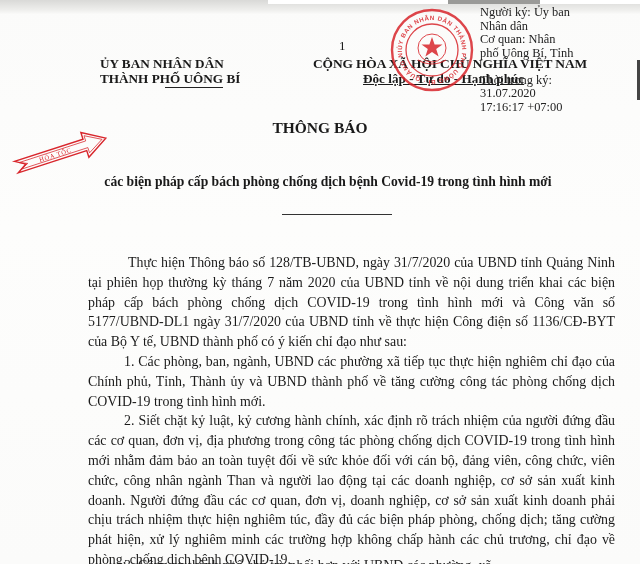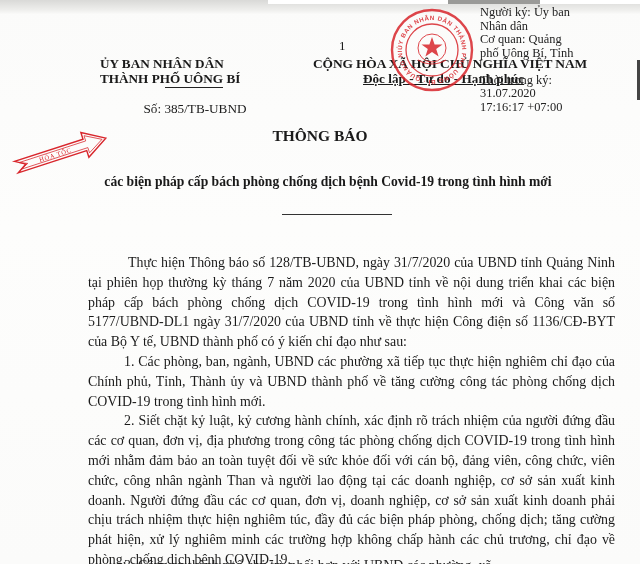--- a/index.html
+++ b/index.html
@@ -49,21 +49,21 @@
 
   
   .esign { left: 480px; top: 6px; font-family: "Liberation Serif", serif; font-size: 12.4px; line-height: 13.5px; color: #222; white-space: normal; width: 140px; }
   .esign div { white-space: nowrap; }
 
   
   .hoatoc { position: absolute; left: 8px; top: 122px; width: 110px; height: 60px; }
 
   
   .title { left: 0; width: 640px; text-align: center; font-weight: bold; }
-  .t-main { top: 127px; font-size: 15.5px; text-align: center; }
+  .t-main { top: 119px; font-size: 15.5px; text-align: center; }
   .t-sub1 { top: 155px; font-size: 13.6px; }
   .t-sub2 { top: 174px; font-size: 13.6px; margin-left: 8px; }
   .t-sub3 { top: 193px; font-size: 13.6px; }
   .title-rule { left: 282px; top: 214px; width: 110px; height: 1px; background: #333; }
 
   
   .body-text {
     position: absolute; left: 88px; top: 253px; width: 527px;
     font-size: 13.9px; line-height: 19.8px; text-align: justify;
   }
@@ -83,21 +83,20 @@
     <div class="dark-tab"></div>
     <div class="white-tab2"></div>
   </div>
   <div class="right-edge"></div>
 
   <div class="abs org-block">
     <div>ỦY BAN NHÂN DÂN</div>
     <div>THÀNH PHỐ UÔNG BÍ</div>
   </div>
   <div class="abs org-underline"></div>
-  <div class="abs doc-number">Số: 385/TB-UBND</div>
 
   <div class="abs page-num">1</div>
   <div class="abs nation">CỘNG HÒA XÃ HỘI CHỦ NGHĨA VIỆT NAM</div>
   <div class="abs motto">Độc lập - Tự do - Hạnh phúc</div>
 
   <svg class="stamp" viewBox="0 0 84 84">
     <defs>
       <path id="sealArc" d="M 12 42 A 30 30 0 1 1 72 42 A 30 30 0 1 1 12 42"></path>
     </defs>
     <circle cx="42" cy="42" r="40" fill="none" stroke="#d8262c" stroke-width="2.4"></circle>
@@ -106,21 +105,21 @@
       <textPath href="#sealArc">ỦY BAN NHÂN DÂN THÀNH PHỐ UÔNG BÍ · QUẢNG NINH ·</textPath>
     </text>
     <circle cx="42" cy="40" r="14" fill="none" stroke="#d8262c" stroke-width="1"></circle>
     <polygon points="42,29 44.6,36.5 52.5,36.5 46.2,41 48.6,48.5 42,44 35.4,48.5 37.8,41 31.5,36.5 39.4,36.5" fill="#d8262c"></polygon>
     <path d="M28 52 Q42 60 56 52" fill="none" stroke="#d8262c" stroke-width="1.2"></path>
   </svg>
 
   <div class="abs esign">
     <div>Người ký: Ủy ban</div>
     <div>Nhân dân</div>
-    <div>Cơ quan: Quảng</div>
+    <div>Cơ quan: Nhân</div>
     <div>phố Uông Bí, Tỉnh</div>
     <div style="visibility:hidden">Quảng Ninh</div>
     <div>Thời trong ký:</div>
     <div>31.07.2020</div>
     <div>17:16:17 +07:00</div>
   </div>
 
   <svg class="hoatoc" viewBox="0 0 110 60">
     <g transform="rotate(-18 55 30)" fill="none" stroke="#d8262c" stroke-width="1.4">
       <path d="M6 24 L16 30 L6 36 L78 36 L78 43 L100 30 L78 17 L78 24 Z"></path>

